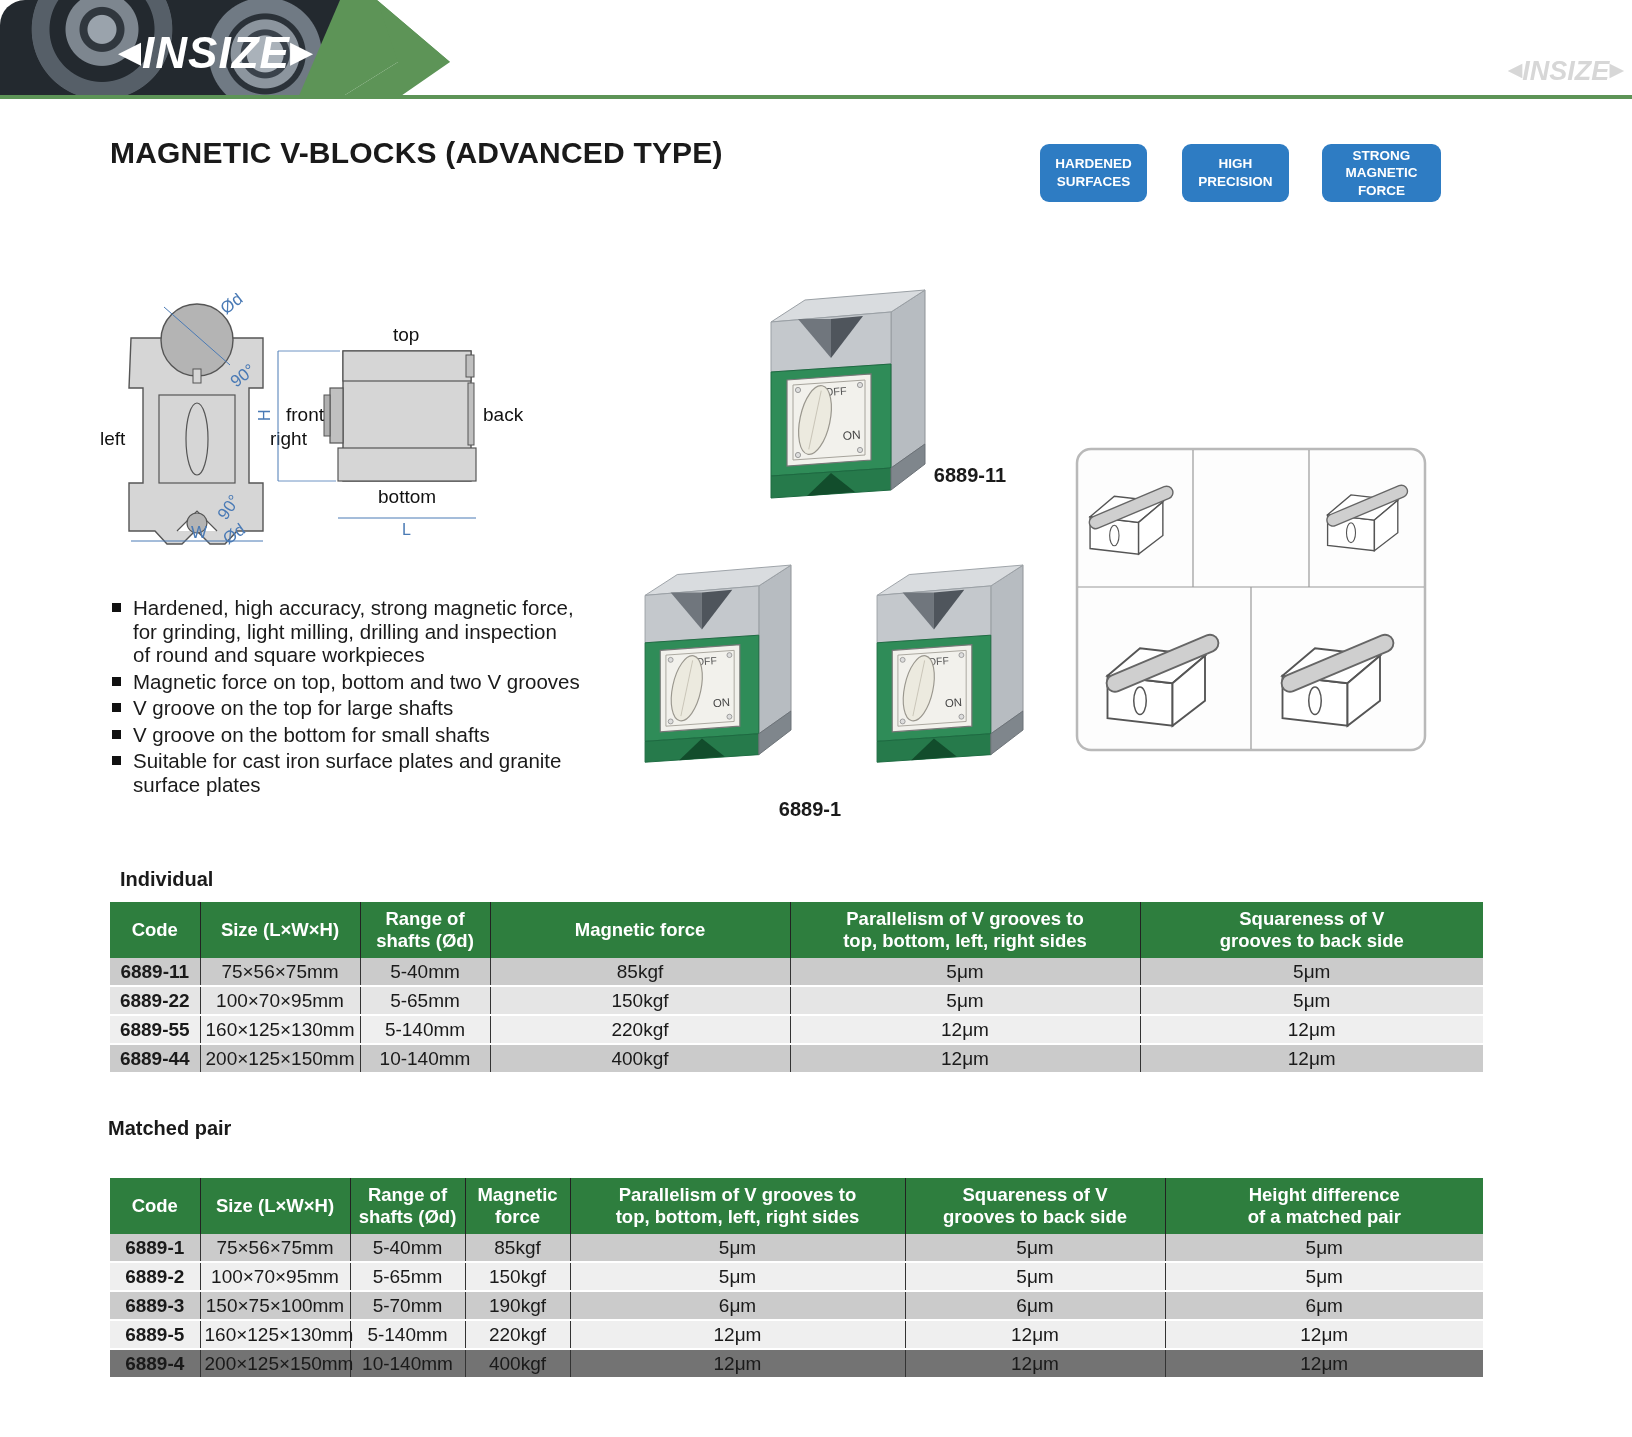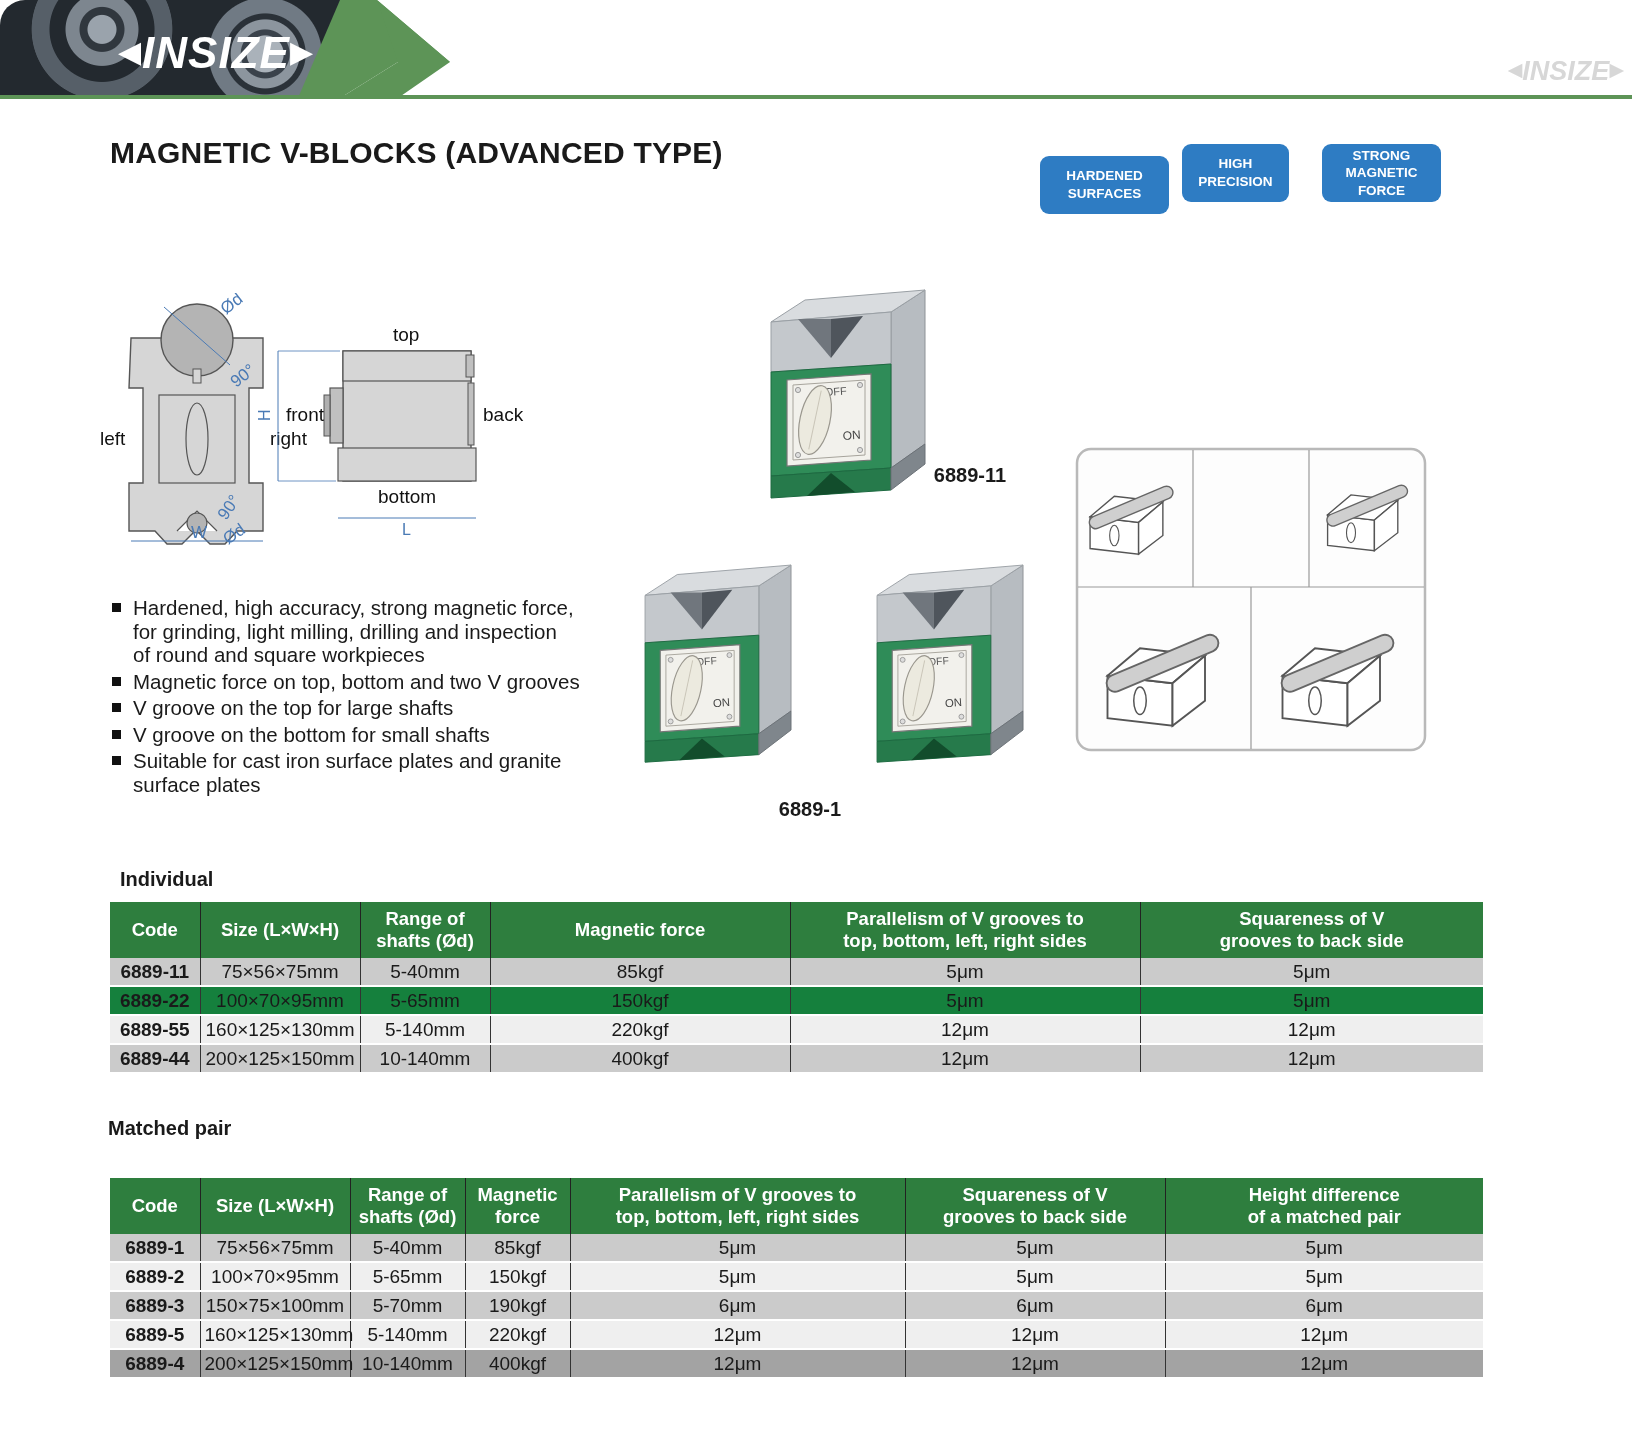--- a/index.html
+++ b/index.html
@@ -56,21 +56,21 @@
     <polygon points="323,0 377,0 450,62 398,62 345,95 298,95" fill="#5d9457"></polygon>
     <polygon points="377,0 450,62 398,98 345,95 398,62" fill="#5d9457"></polygon>
   </svg>
   <div class="abs" id="hdr-photo"></div>
   <div class="abs" id="hdr-logo"><span class="arr">◀</span><span>INSIZE</span><span class="arr">▶</span></div>
   <div class="abs" id="green-rule" style="background: rgb(93, 148, 87);"></div>
   <div class="abs" id="watermark"><span class="arr">◀</span><span>INSIZE</span><span class="arr">▶</span></div>
 
   <div class="abs" id="title">MAGNETIC V-BLOCKS (ADVANCED TYPE)</div>
   <div id="badges">
-      <div class="badge" style="left: 1040px; width: 129px; background: rgb(46, 124, 195); margin-top: 12px;">HARDENED
+      <div class="badge" style="left: 1040px; width: 107px; background: rgb(46, 124, 195);">HARDENED
 SURFACES</div>
       <div class="badge" style="left: 1182px; width: 107px; background: rgb(46, 124, 195);">HIGH
 PRECISION</div>
       <div class="badge" style="left: 1322px; width: 119px; background: rgb(46, 124, 195);">STRONG
 MAGNETIC FORCE</div>
     </div>
 
   <svg class="abs" style="left:98px;top:293px;" width="470" height="255" viewBox="0 0 470 255">
     <g>
 
@@ -234,21 +234,21 @@
       </thead>
       <tbody>
         <tr style="background: rgb(203, 203, 203);">
           <td>6889-11</td>
           <td>75×56×75mm</td>
           <td>5-40mm</td>
           <td>85kgf</td>
           <td>5μm</td>
           <td>5μm</td>
         </tr>
-        <tr style="background: #15803d;">
+        <tr style="background: #e5e5e5;">
           <td>6889-22</td>
           <td>100×70×95mm</td>
           <td>5-65mm</td>
           <td>150kgf</td>
           <td>5μm</td>
           <td>5μm</td>
         </tr>
         <tr style="background: rgb(239, 239, 239);">
           <td>6889-55</td>
           <td>160×125×130mm</td>
@@ -325,21 +325,21 @@
         </tr>
         <tr style="background: rgb(239, 239, 239); margin-left: 43px;">
           <td>6889-5</td>
           <td>160×125×130mm</td>
           <td>5-140mm</td>
           <td>220kgf</td>
           <td>12μm</td>
           <td>12μm</td>
           <td>12μm</td>
         </tr>
-        <tr style="background: #a3a3a3;">
+        <tr style="background: #737373;">
           <td>6889-4</td>
           <td>200×125×150mm</td>
           <td>10-140mm</td>
           <td>400kgf</td>
           <td>12μm</td>
           <td>12μm</td>
           <td>12μm</td>
         </tr>
       </tbody>
     </table>

